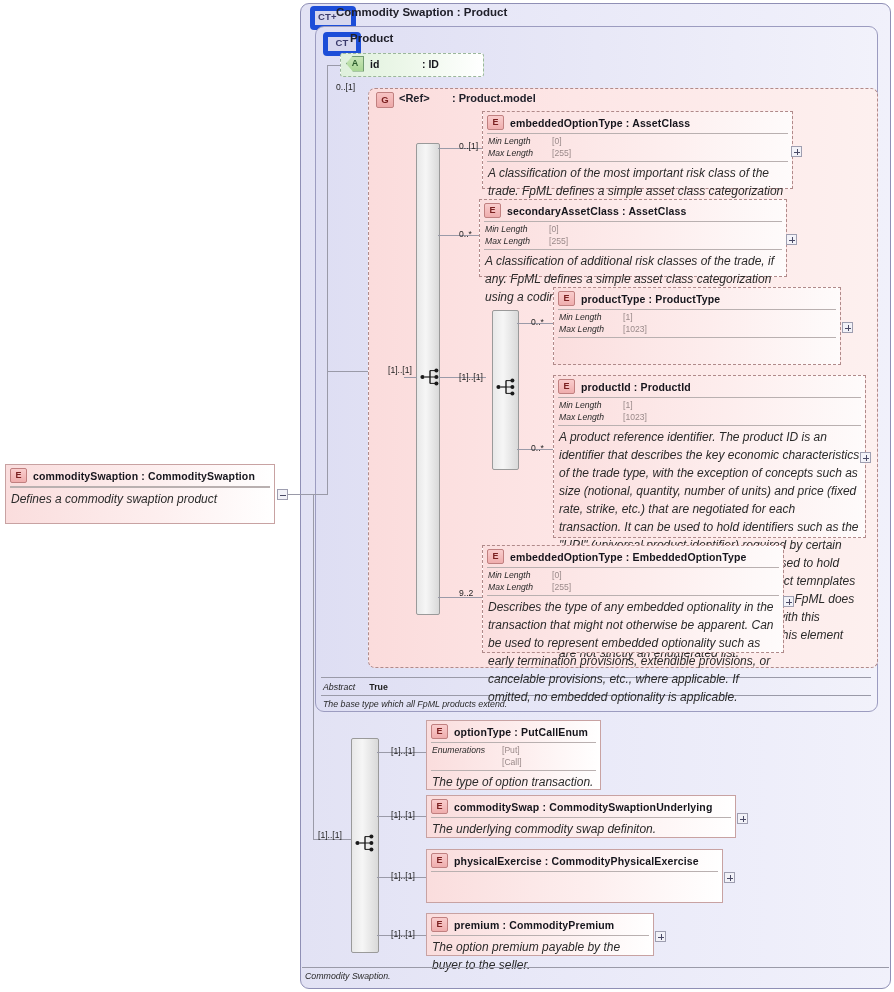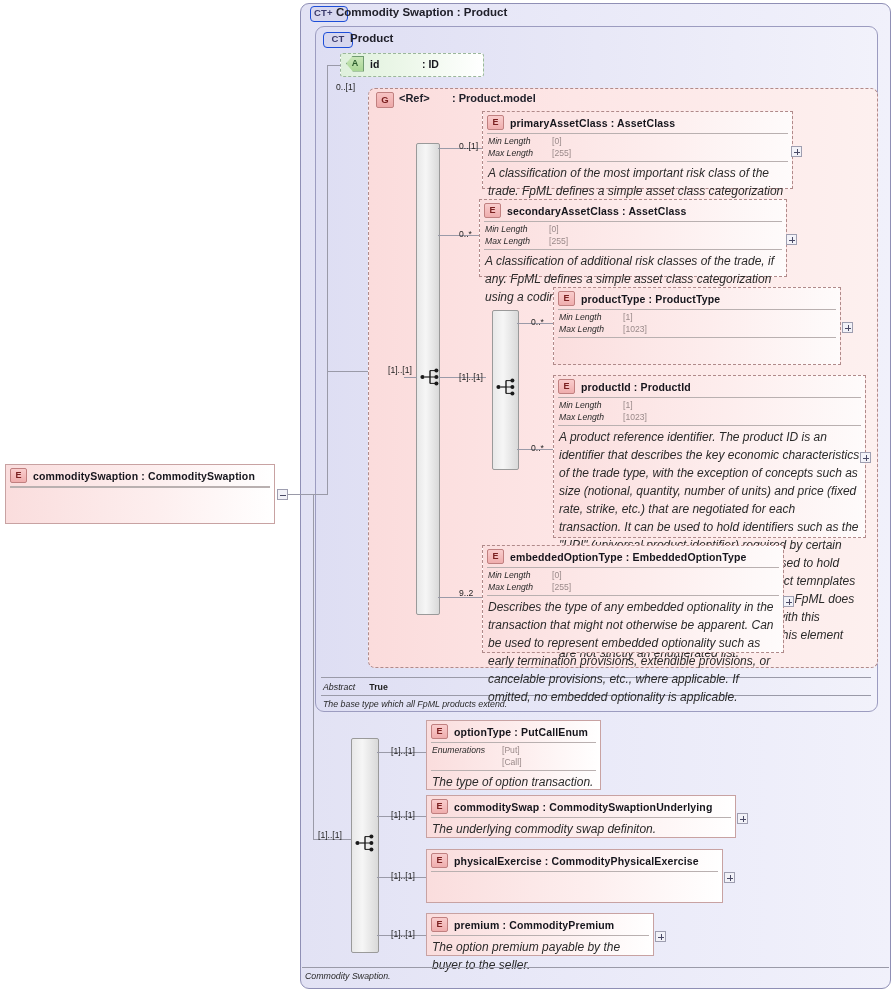--- a/index.html
+++ b/index.html
@@ -18,21 +18,21 @@
   
   .ct-outer{
     border:1px solid #8f8fb5;border-radius:9px;
     background:linear-gradient(to right,#e2e2f4 0%,#e9e9f8 45%,#f1f1fb 100%);
   }
   .ct-inner{
     border:1px solid #9c9cc0;border-radius:9px;
     background:linear-gradient(to right,#dedef3 0%,#e8e8f7 50%,#f2f2fb 100%);
   }
   .ct-tag{
-    position:absolute;border:1px solid #1d4ed8;border-radius:4px;
+    position:absolute;border:5px solid #1d4ed8;border-radius:4px;
     background:#d7d7ee;color:#3a3a6a;font-size:9.5px;font-weight:bold;
     padding:0 3px;line-height:12px;height:14px;letter-spacing:.2px;
   }
   .ct-title{position:absolute;font-size:11.5px;font-weight:bold;color:#20202a;white-space:nowrap;}
 
   
   .grp-box{
     border:1px dashed #b08a8a;border-radius:7px;
     background:linear-gradient(to right,#fbdcdc 0%,#fde6e6 40%,#fdf0ef 100%);
   }
@@ -134,20 +134,21 @@
   <div class="line hline" style="left:321px;top:695px;width:550px;"></div>
   <div class="footnote" style="left:323px;top:699px;">The base type which all FpML products extend.</div>
 
   <div class="node solid" style="left:5px;top:464px;width:270px;height:60px;">
     <div class="node-head">
       <span class="e-tag">E</span>
       <span class="node-title">commoditySwaption : CommoditySwaption</span>
     </div>
     <div class="sep"></div>
     <div class="sep"></div>
+    <div class="desc">Defines a commodity swaption product</div>
   </div>
 
   <div class="minus" style="left:277px;top:489px;"></div>
   <div class="line hline" style="left:288px;top:494px;width:12px;"></div>
 
   <div class="node attr" style="left:340px;top:53px;width:144px;height:24px;">
     <div class="attr-row">
       <span class="a-tag">A</span>
       <span class="attr-name">id</span>
       <span class="attr-type">: ID</span>
@@ -181,21 +182,21 @@
   <div class="line hline" style="left:404px;top:377px;width:13px;"></div>
 
   <div class="line hline" style="left:438px;top:148px;width:44px;"></div>
   <div class="line hline" style="left:438px;top:235px;width:41px;"></div>
   <div class="line hline" style="left:438px;top:377px;width:48px;"></div>
   <div class="line hline" style="left:438px;top:597px;width:44px;"></div>
 
   <div class="node dashed" style="left:482px;top:111px;width:311px;height:78px;">
     <div class="node-head">
       <span class="e-tag">E</span>
-      <span class="node-title">primaryAssetClass : AssetClass</span>
+      <span class="node-title">embeddedOptionType : AssetClass</span>
     </div>
     <div class="sep"></div>
     <div class="facets">
       <div class="row">
           <span class="fname">Min Length</span>
           <span class="fval">[0]</span>
         </div>
       <div class="row">
           <span class="fname">Max Length</span>
           <span class="fval">[255]</span>

